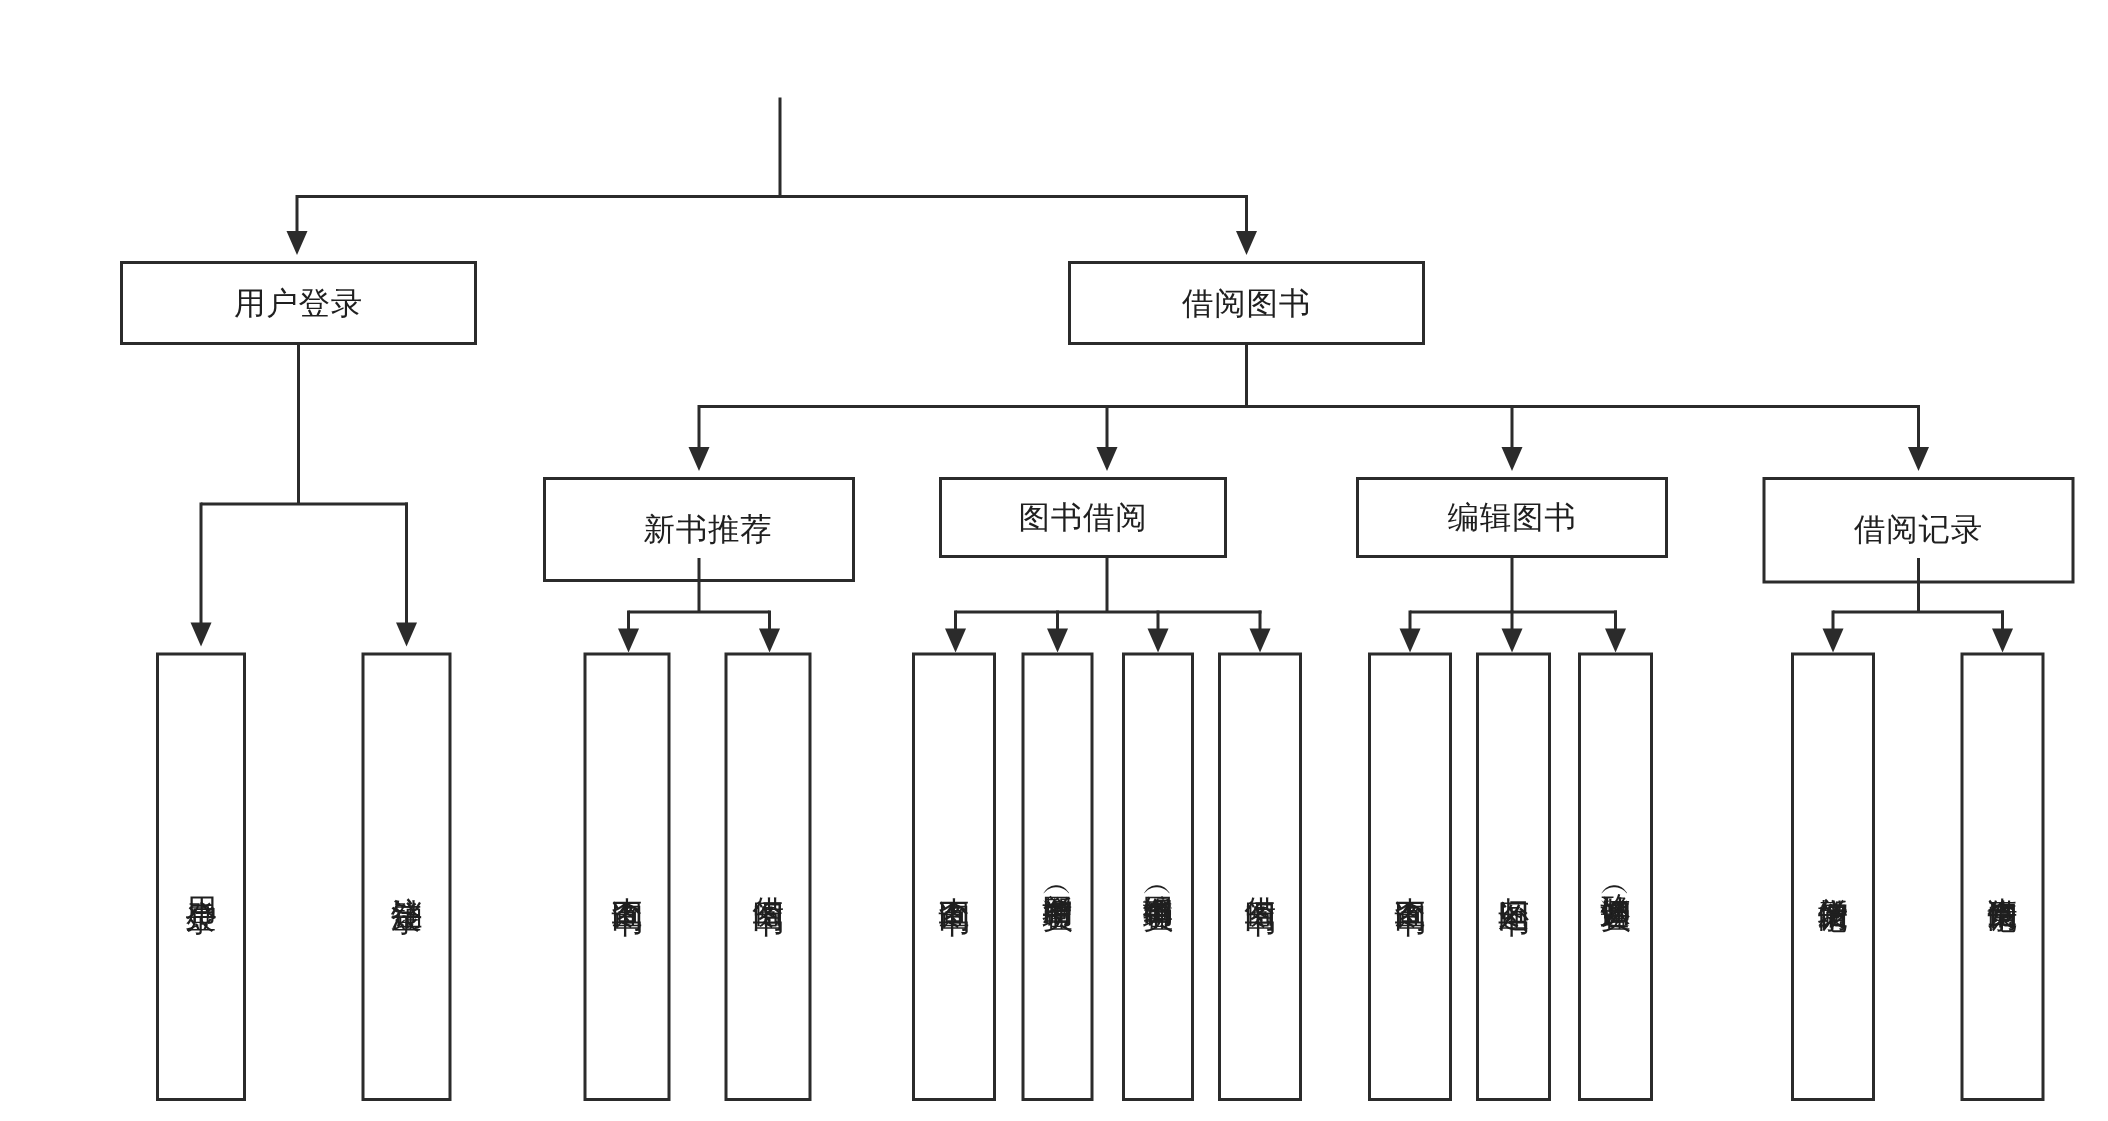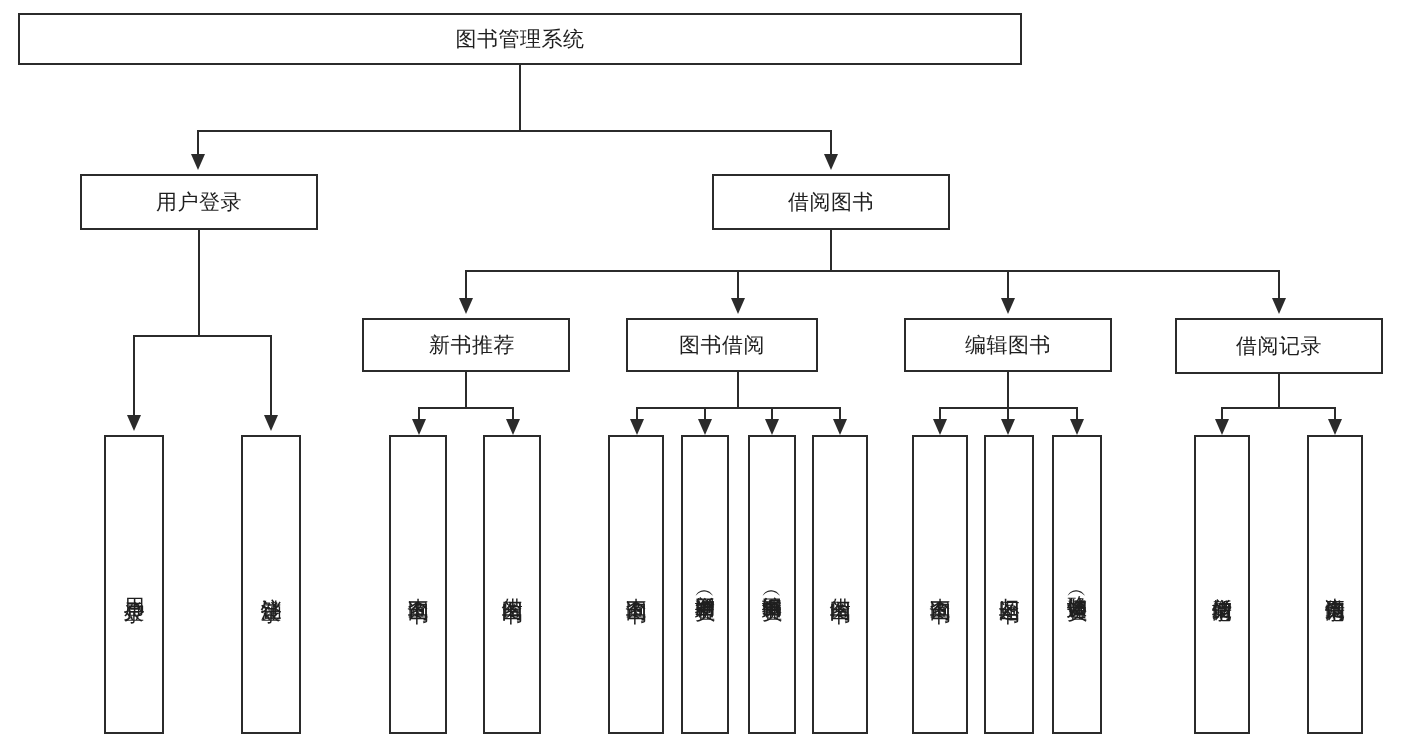--- a/index.html
+++ b/index.html
@@ -68,23 +68,20 @@
     letter-spacing:.5px;
     white-space:nowrap;
     user-select:none;
   }
 </style>
 </head>
 <body>
 
 <div id="canvas">
 
-  <div class="box h-box" style="left:18px;top:13px;width:1004px;height:52px;">
-    <span class="lbl">图书管理系统</span>
-  </div>
 
   <div class="vline" style="left:519px;top:65px;width:2px;height:66px;"></div>
 
   <div class="hline" style="left:198px;top:130px;width:634px;height:2px;"></div>
   <div class="vline" style="left:197px;top:130px;width:2px;height:26px;"></div>
   <div class="arrow" style="left:191px;top:154px;"></div>
   <div class="vline" style="left:830px;top:130px;width:2px;height:26px;"></div>
   <div class="arrow" style="left:824px;top:154px;"></div>
 
   <div class="box h-box" style="left:80px;top:174px;width:238px;height:56px;">
@@ -110,33 +107,33 @@
 
   <div class="vline" style="left:737px;top:270px;width:2px;height:30px;"></div>
   <div class="arrow" style="left:731px;top:298px;"></div>
 
   <div class="vline" style="left:1007px;top:270px;width:2px;height:30px;"></div>
   <div class="arrow" style="left:1001px;top:298px;"></div>
 
   <div class="vline" style="left:1278px;top:270px;width:2px;height:30px;"></div>
   <div class="arrow" style="left:1272px;top:298px;"></div>
 
-  <div class="box h-box" style="left:362px;top:318px;width:208px;height:54px;padding-left:12px;">
+  <div class="box h-box" style="left:362px;top:318px;width:208px;height:70px;padding-left:12px;">
     <span class="lbl">新书推荐</span>
   </div>
 
   <div class="box h-box" style="left:626px;top:318px;width:192px;height:54px;">
     <span class="lbl">图书借阅</span>
   </div>
 
   <div class="box h-box" style="left:904px;top:318px;width:208px;height:54px;">
     <span class="lbl">编辑图书</span>
   </div>
 
-  <div class="box h-box" style="left:1175px;top:318px;width:208px;height:56px;">
+  <div class="box h-box" style="left:1175px;top:318px;width:208px;height:71px;">
     <span class="lbl">借阅记录</span>
   </div>
 
   <div class="vline" style="left:465px;top:372px;width:2px;height:36px;"></div>
   <div class="hline" style="left:419px;top:407px;width:94px;height:2px;"></div>
   <div class="vline" style="left:418px;top:407px;width:2px;height:14px;"></div>
   <div class="arrow" style="left:412px;top:419px;"></div>
   <div class="vline" style="left:512px;top:407px;width:2px;height:14px;"></div>
   <div class="arrow" style="left:506px;top:419px;"></div>
 

